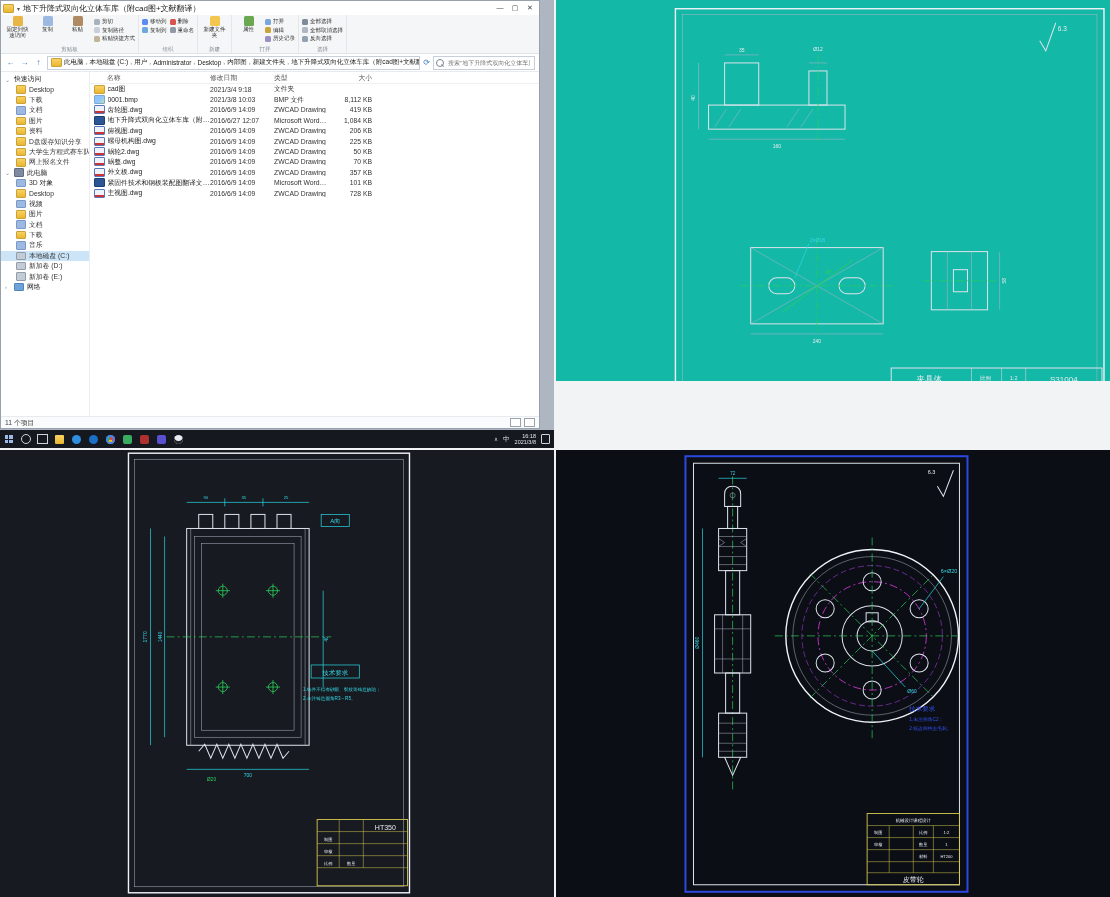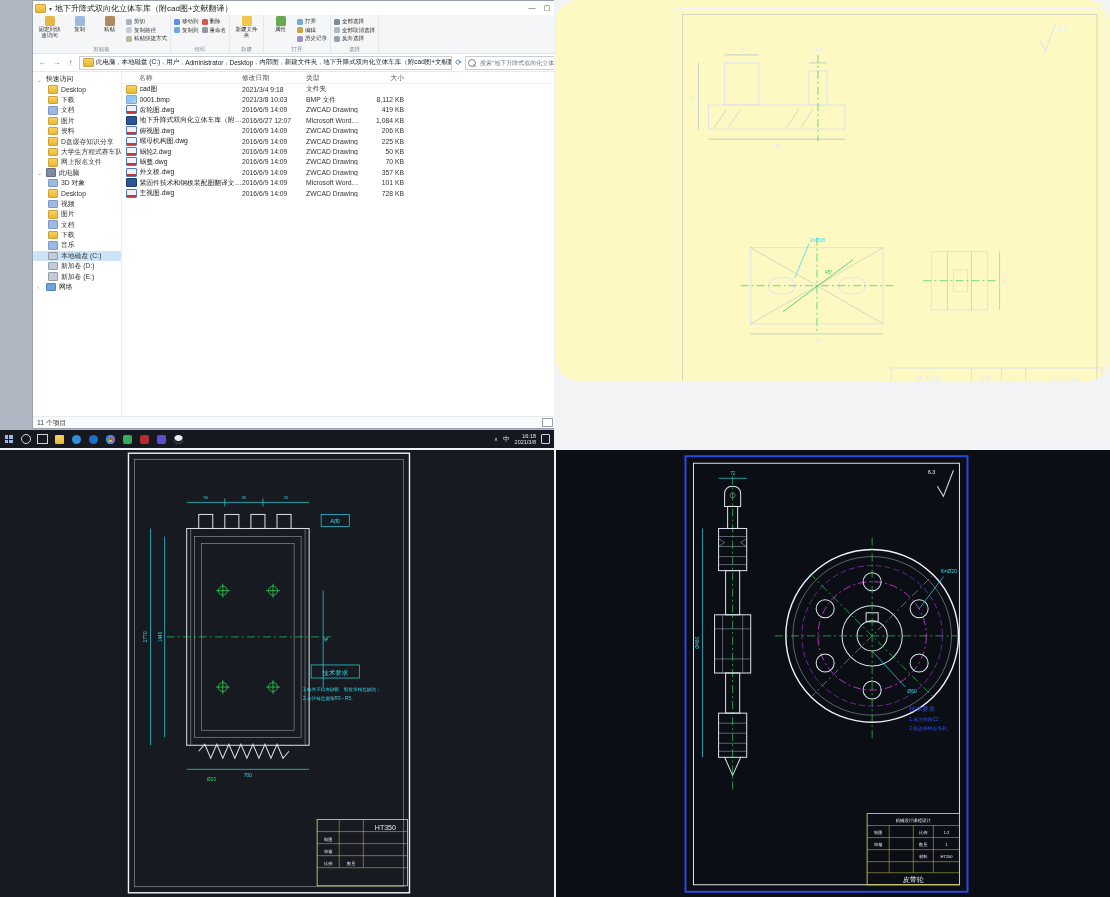--- a/index.html
+++ b/index.html
@@ -1,26 +1,26 @@
 <!DOCTYPE html>
 <html><head>
 <meta charset="utf-8">
 <style>
   html,body{margin:0;padding:0;}
   body{width:1110px;height:897px;background:#f2f3f5;position:relative;overflow:hidden;
        font-family:"Liberation Sans",sans-serif;-webkit-font-smoothing:antialiased;}
   .q{position:absolute;overflow:hidden;}
   #q-tl{left:0;top:0;width:554px;height:448px;background:#aeb6c2;}
-  #q-tr{left:556px;top:0;width:554px;height:381px;background:#fef9c3;border-radius:22px;}
+  #q-tr{left:556px;top:0;width:554px;height:381px;background:#14b8a6;}
   #q-bl{left:0;top:450px;width:554px;height:447px;background:#171a20;}
   #q-br{left:556px;top:450px;width:554px;height:447px;background:#0b0e14;}
 
   
   .ewin{position:absolute;left:0;top:0;width:540px;height:429px;background:#fff;
-        border:1px solid #98a0ab;display:flex;flex-direction:column;box-sizing:border-box;margin-left:32px;}
+        border:1px solid #98a0ab;display:flex;flex-direction:column;box-sizing:border-box;}
   .titlebar{height:14px;display:flex;align-items:center;font-size:8px;color:#333;padding:0 2px;gap:3px;background:#fff;}
   .appico{width:9px;height:7px;background:linear-gradient(#f8d264,#eab62f);border:0.5px solid #c9a23b;border-radius:1px;flex:none;}
   .qat{color:#555;font-size:6px;}
   .ttl{flex:1;overflow:hidden;white-space:nowrap;text-overflow:ellipsis;color:#222;}
   .wc{display:flex;gap:1px;}
   .wc span{width:14px;text-align:center;font-size:7px;color:#444;cursor:default;}
   .tabsrow{height:13px;display:flex;align-items:stretch;background:#fff;border-bottom:1px solid #dfe2e6;font-size:8px;}
   .rtab{padding:0 9px;display:flex;align-items:center;color:#333;}
   .rtab.file{background:#2f6fd0;color:#fff;}
   .rtab.active{background:#f5f6f7;border:1px solid #dfe2e6;border-bottom:none;}

